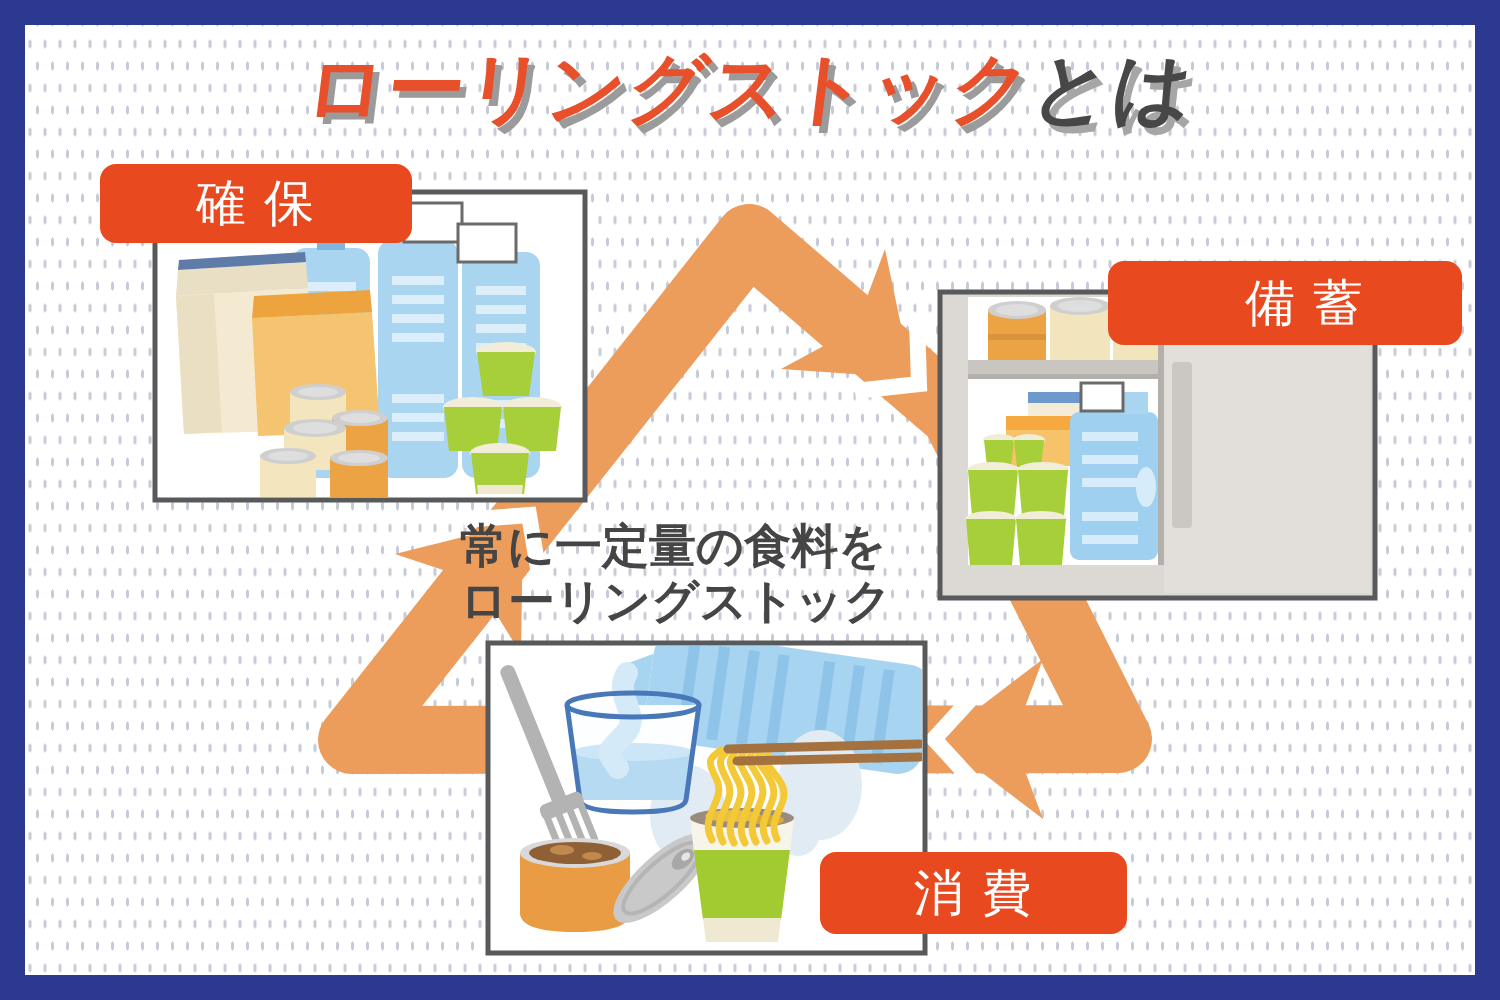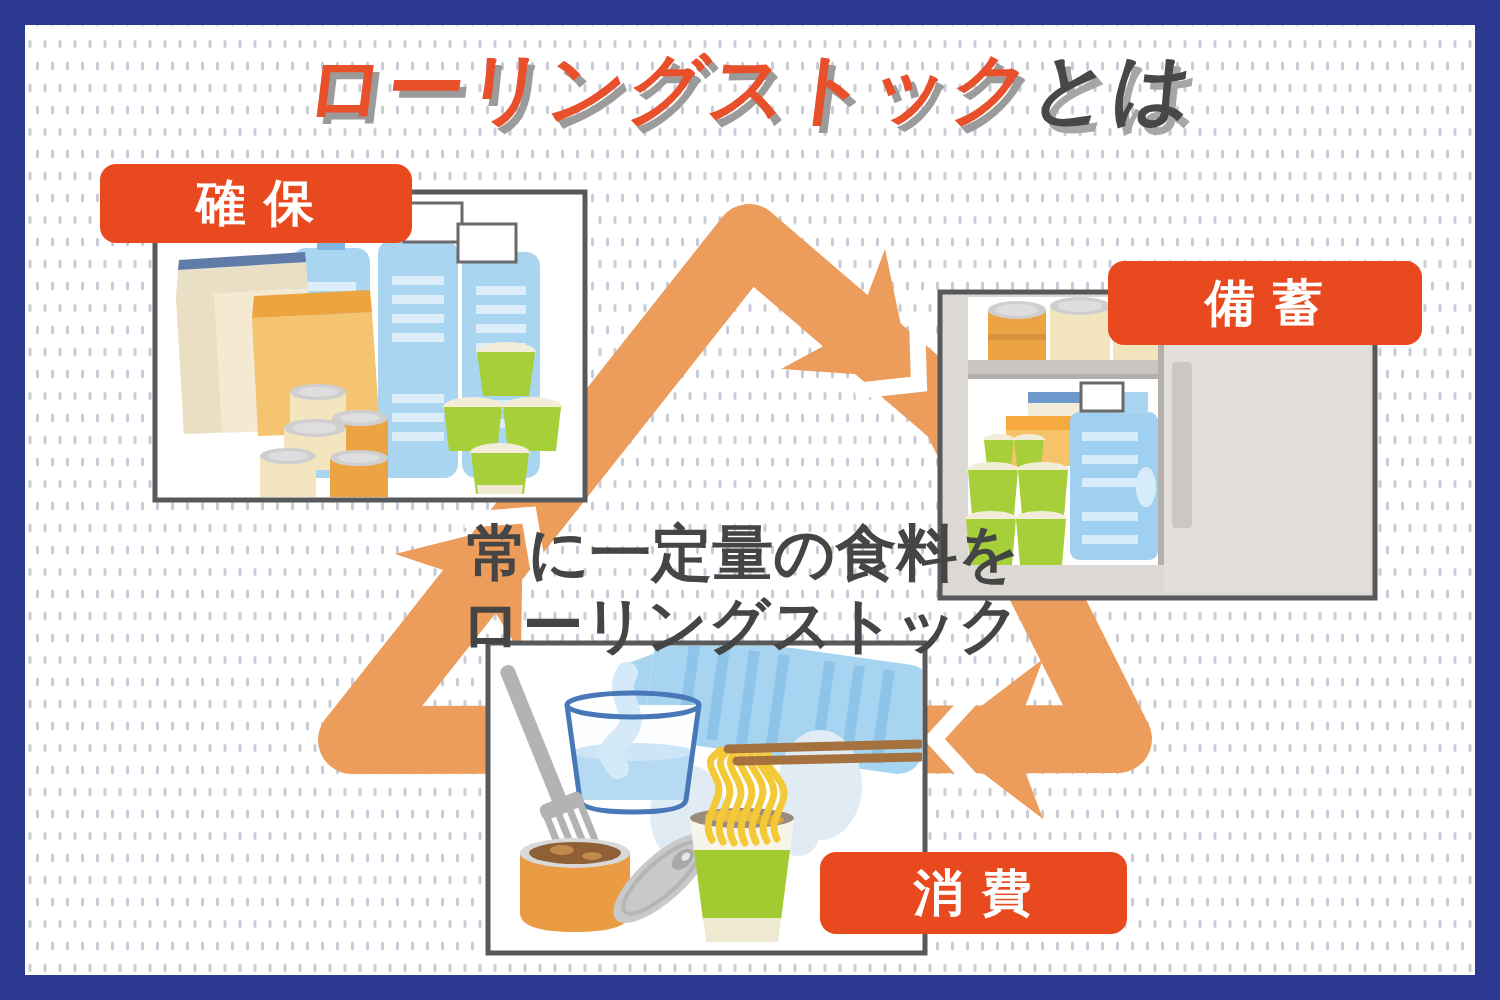--- a/index.html
+++ b/index.html
@@ -17,28 +17,28 @@
   .title{
     position:absolute;top:46px;left:0;width:1500px;text-align:center;z-index:40;
     font-size:78px;font-weight:800;letter-spacing:1px;line-height:1.1;
     transform:skewX(-7deg);white-space:nowrap;
   }
   .title .main{color:#e8502b;text-shadow:7px 7px 0 #9b9b9b;}
   .title .suffix{color:#474747;text-shadow:7px 7px 0 #a6a6a6;}
   .step-label{
     position:absolute;z-index:45;display:flex;align-items:center;justify-content:center;
     background:#e8491f;color:#ffffff;border-radius:16px;
-    font-size:50px;font-weight:700;letter-spacing:2px;white-space:pre;
+    font-size:50px;font-weight:400;letter-spacing:2px;white-space:pre;
   }
   .label-secure{left:100px;top:164px;width:312px;height:79px;}
-  .label-stockpile{left:1108px;top:261px;width:314px;height:84px;}
+  .label-stockpile{left:1108px;top:261px;width:314px;height:84px;padding-left:40px;}
   .label-consume{left:820px;top:852px;width:307px;height:82px;}
   .center-note{
     position:absolute;left:460px;top:518px;width:560px;z-index:35;
-    text-align:right;color:#454545;font-size:61px;font-weight:800;line-height:1.18;
+    text-align:left;color:#454545;font-size:47px;font-weight:800;line-height:1.18;
     white-space:nowrap;
   }
   svg{display:block;}
   .arrows{position:absolute;left:0;top:0;z-index:5;}
   .panel-svg{position:absolute;z-index:20;overflow:visible;}
 </style>
 </head>
 <body>
 
 <div class="poster">

